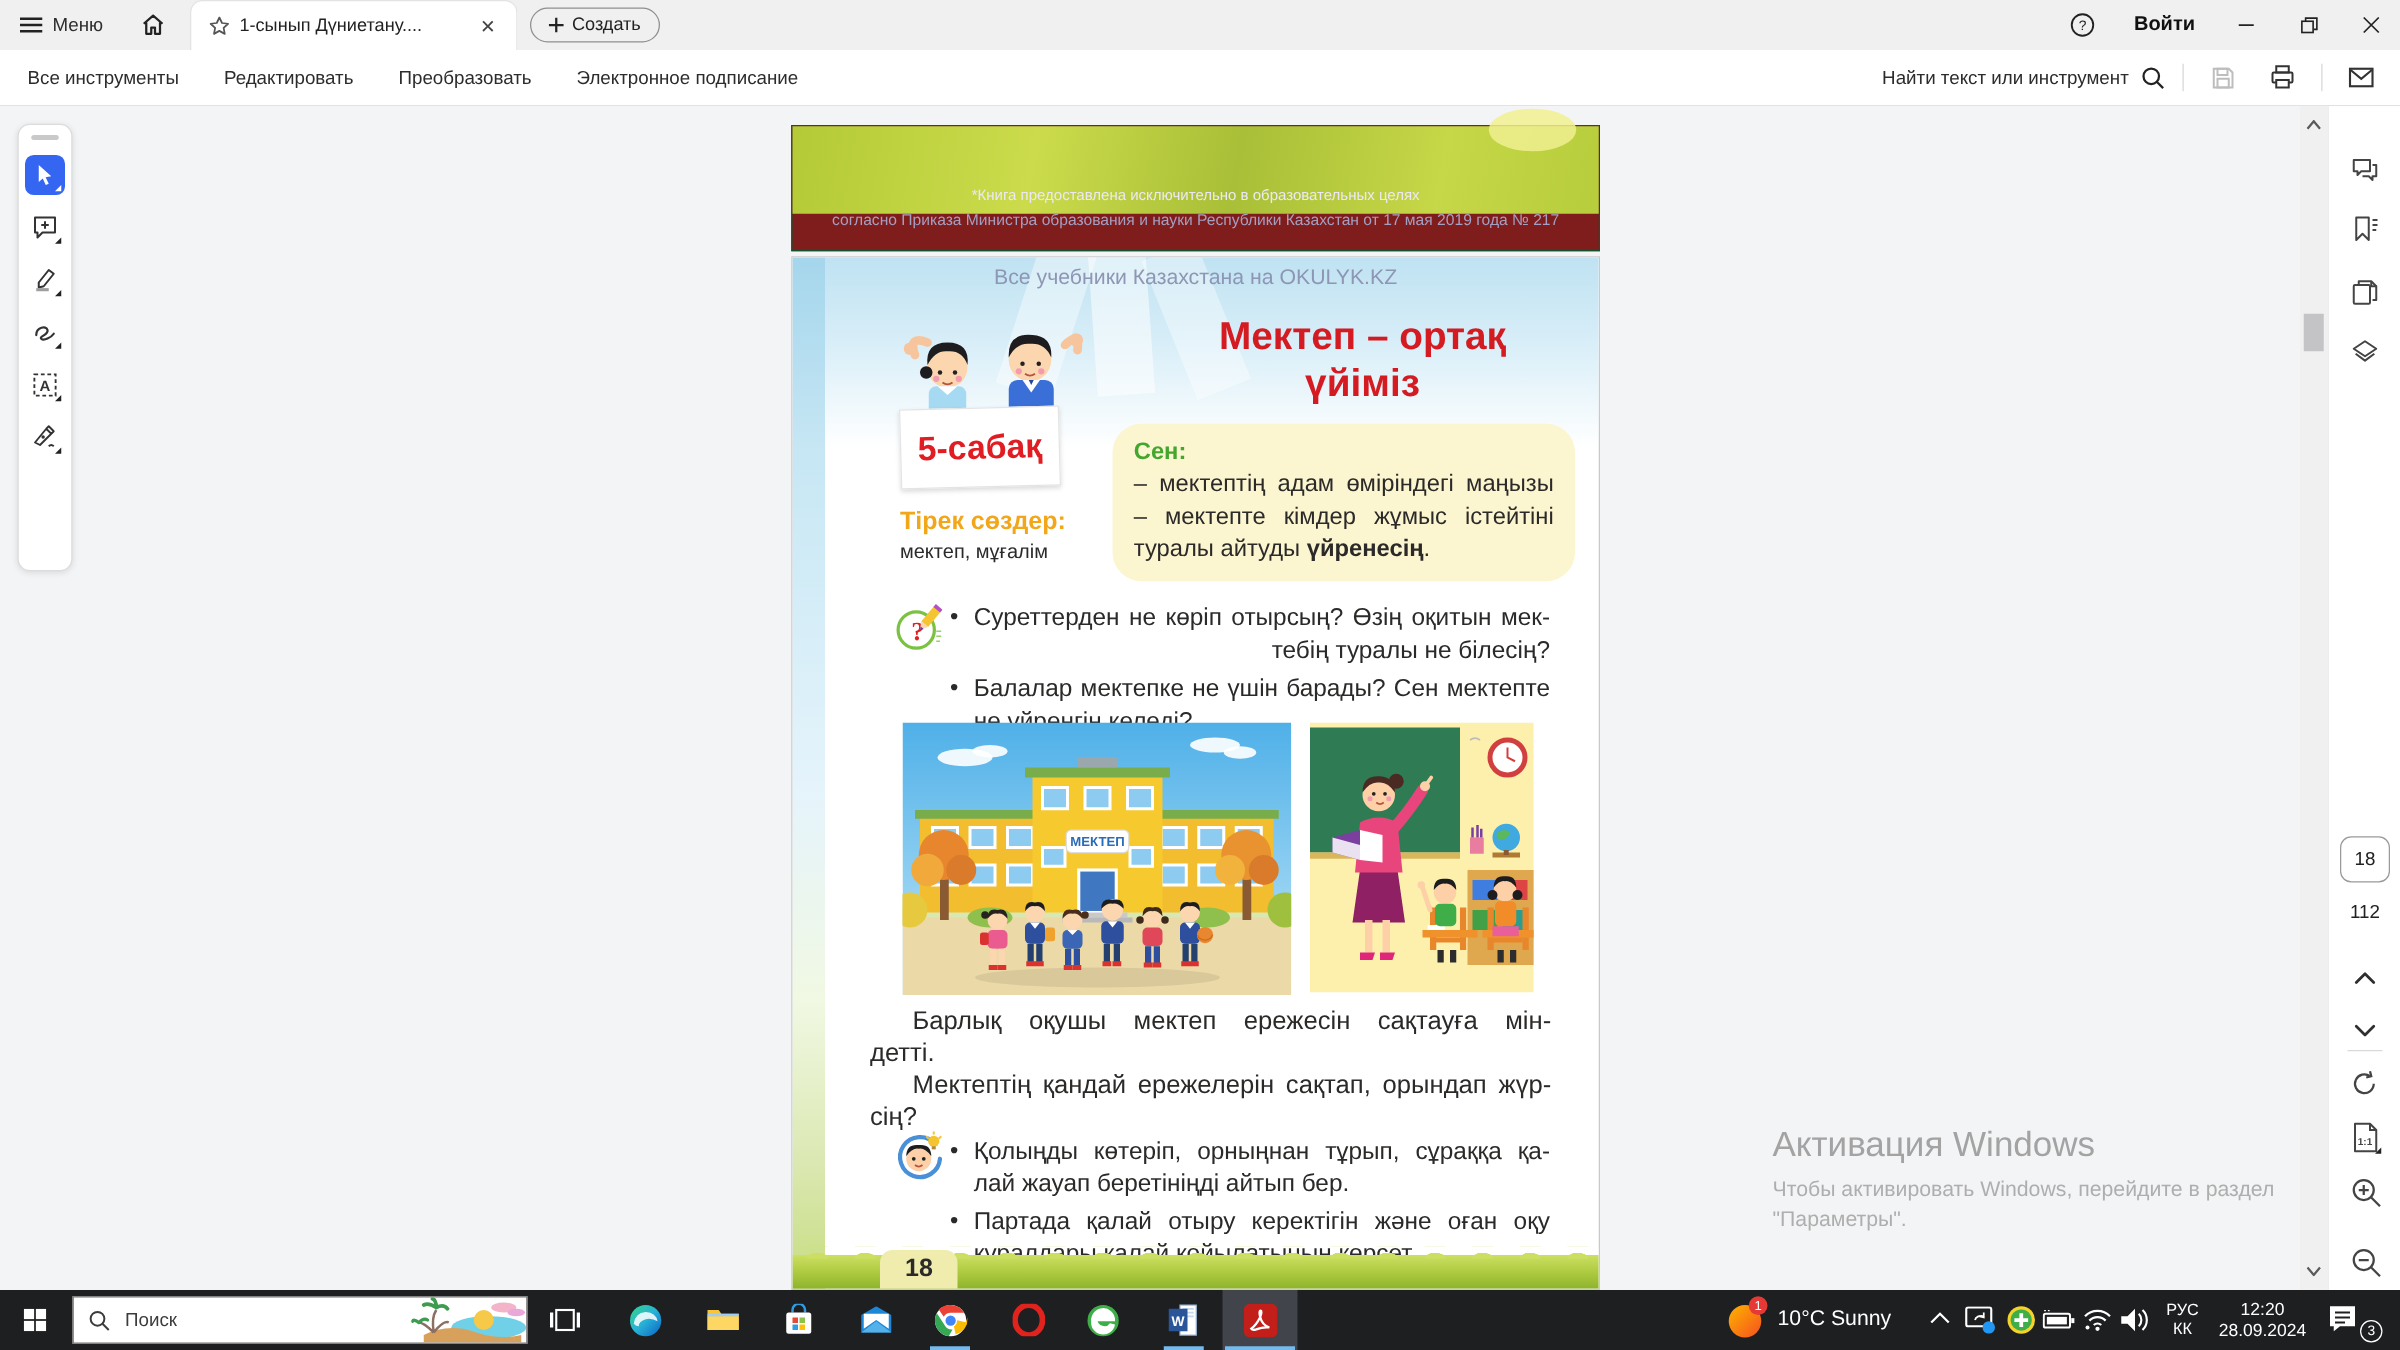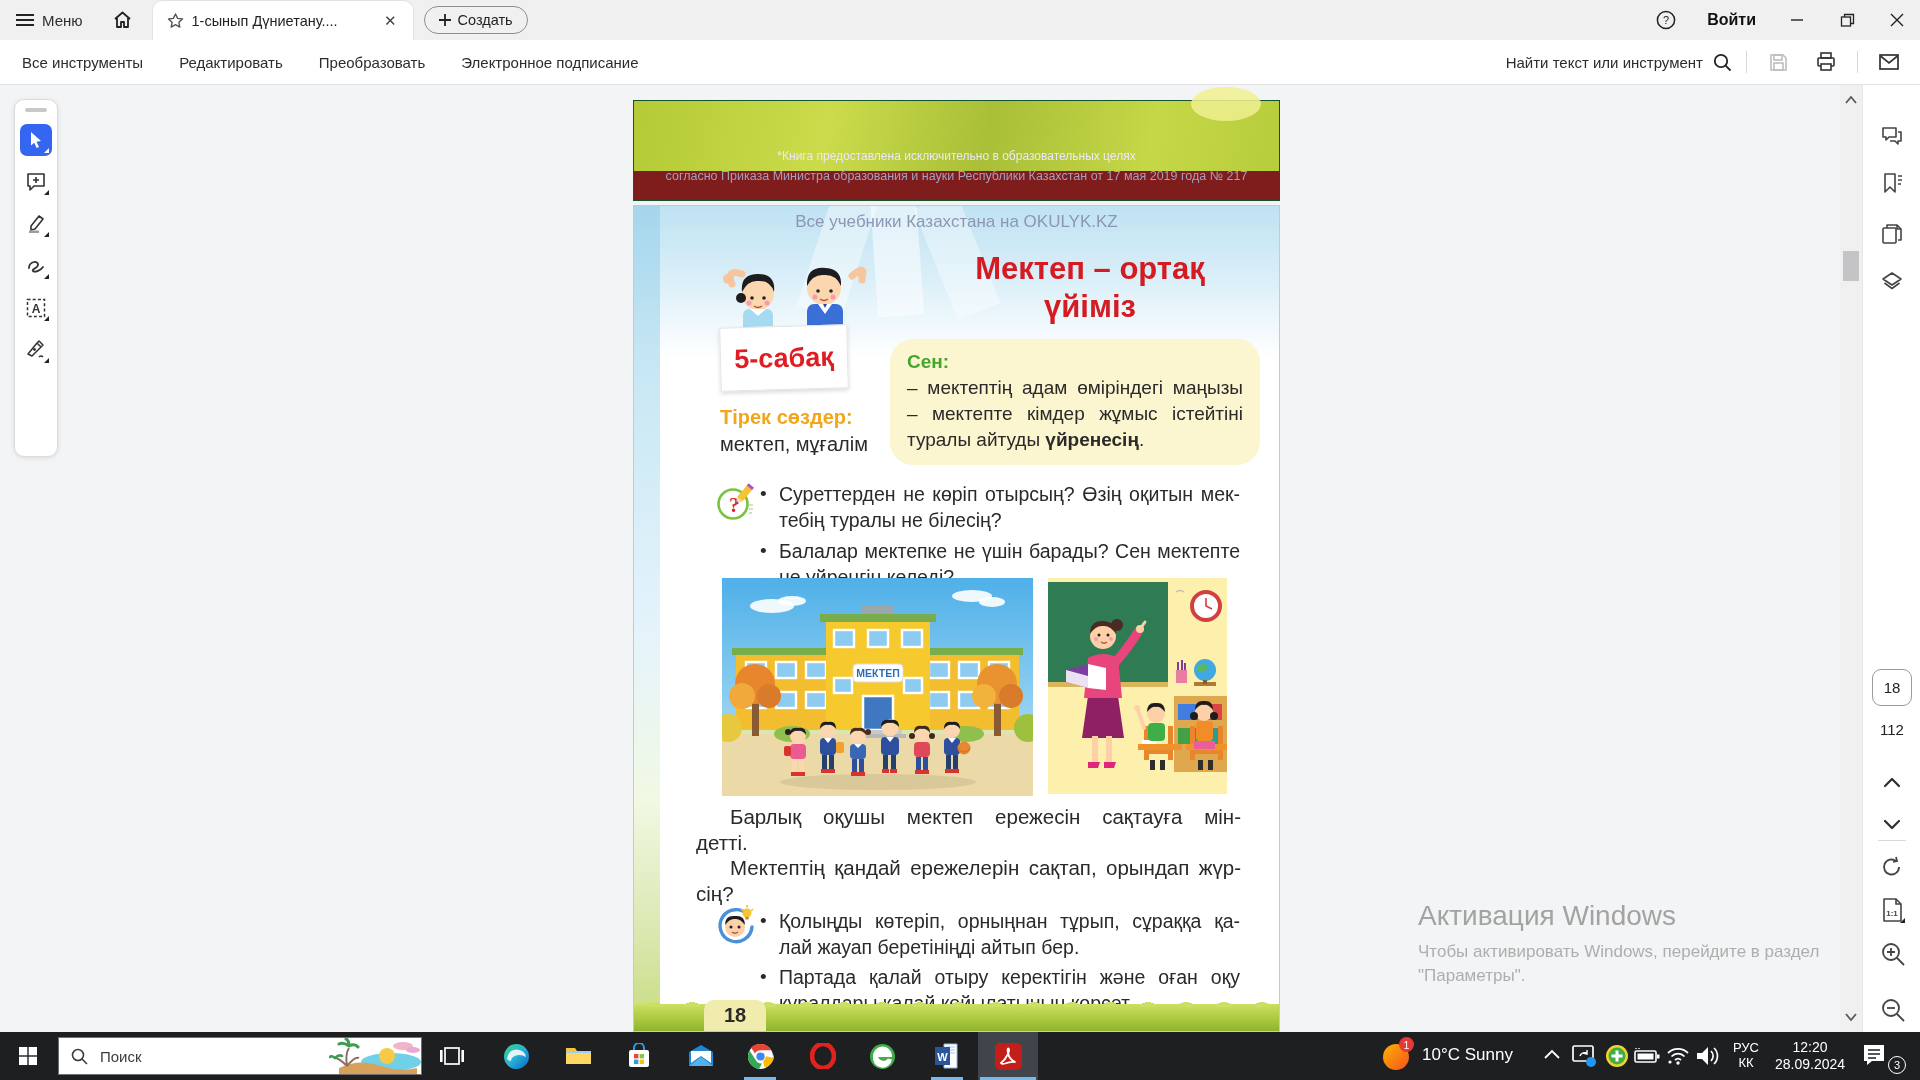--- a/index.html
+++ b/index.html
@@ -70,21 +70,21 @@
 
   .page-title { position:absolute; left:288px; top:44px; width:336px; text-align:center;
       font-size:31px; line-height:38px; font-weight:bold; color:#d41b22; }
 
   .senbox { position:absolute; left:256px; top:133px; width:370px; background:#fbf5d0; border-radius:23px;
       padding:10px 17px 12px 17px; font-size:19px; line-height:26px; color:#2b2a29; }
   .senbox .sl { color:#43a62e; font-weight:bold; }
   .jl { text-align:justify; text-align-last:justify; }
 
   .kwlabel { position:absolute; left:86px; top:200px; font-size:20px; font-weight:bold; color:#f2a71b; }
-  .kwtext  { position:absolute; left:86px; top:227px; font-size:20px; color:#2b2a29; }
+  .kwtext  { position:absolute; left:86px; top:227px; font-size:16px; color:#2b2a29; }
 
   .qicon { position:absolute; left:82px; top:277px; }
   .list { position:absolute; font-size:19.5px; color:#2b2a29; }
   .li-line { position:absolute; left:0; width:100%; }
   .li-line .blt { position:absolute; left:6px; top:0; font-size:19px; }
   .li-text { display:block; margin-left:25px; }
   #qlist { left:120px; top:277px; width:486px; }
   #tlist { left:120px; top:704px; width:486px; }
 
   .illus { position:absolute; border:0; }
@@ -358,21 +358,21 @@
         <rect x="24" y="0" width="7" height="3" fill="#b44fc4"></rect>
       </g>
       <path d="M33 22 h4 M33 26 h4 M33 30 h3" stroke="#9ad06a" stroke-width="1.2"></path>
     </svg>
 
     <div class="list" id="qlist">
       <div class="li-line" style="top:0;">
           <span class="blt">•</span>
           <span class="li-text jl">Суреттерден не көріп отырсың? Өзің оқитын мек-</span>
         </div>
-      <div class="li-line" style="top:26px;">
+      <div class="li-line" style="top:26px;text-align:right;">
           <span class="li-text">тебің туралы не білесің?</span>
         </div>
       <div class="li-line" style="top:57px;">
           <span class="blt">•</span>
           <span class="li-text jl">Балалар мектепке не үшін барады? Сен мектепте</span>
         </div>
       <div class="li-line" style="top:83px;">
           <span class="li-text">не үйренгің келеді?</span>
         </div>
     </div>

